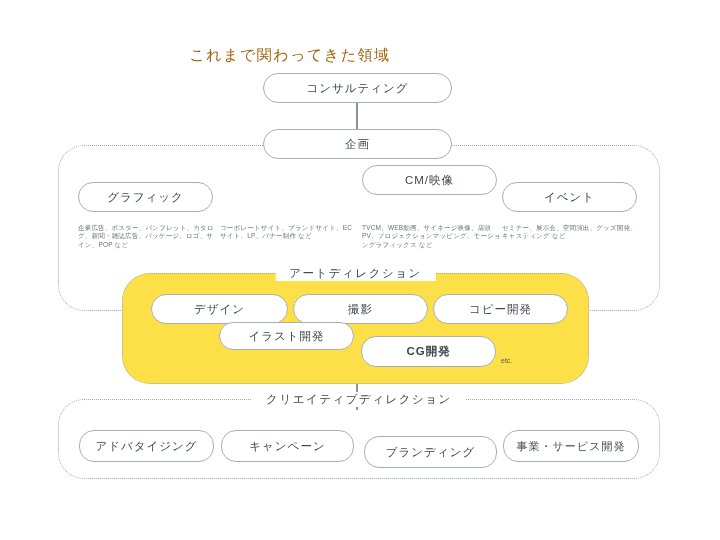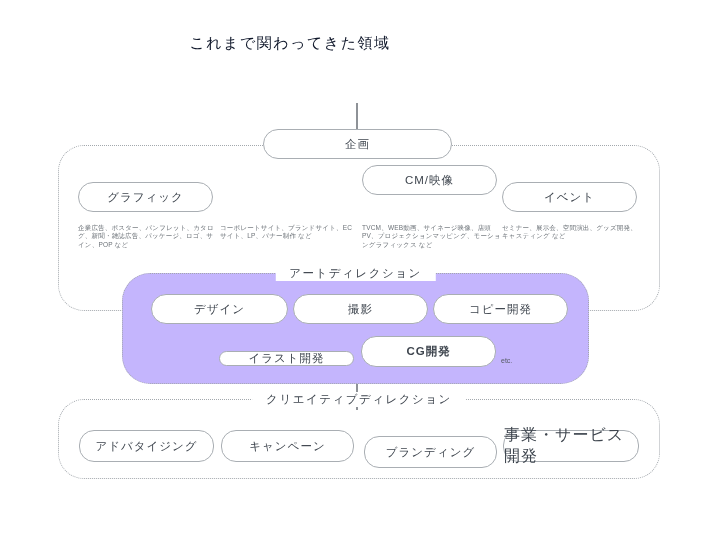--- a/index.html
+++ b/index.html
@@ -1,23 +1,23 @@
 <!DOCTYPE html>
 <html><head>
 <meta charset="utf-8">
 <style>
   html,body{margin:0;padding:0;background:#fff;}
   .canvas{
     position:relative;width:720px;height:540px;background:#ffffff;
     font-family:"Liberation Sans",sans-serif;overflow:hidden;
   }
   .title{
-    position:absolute;top:34px;left:0;width:580px;text-align:center;
+    position:absolute;top:46px;left:0;width:580px;text-align:center;
     font-family:"Liberation Serif",serif;font-size:15px;letter-spacing:1.5px;
-    color:#0f172a;
+    color:#a16207;
   }
   .node{
     position:absolute;box-sizing:border-box;height:30px;
     border:1.5px solid #a9aeb3;border-radius:15px;background:#fff;
     display:flex;align-items:center;justify-content:center;
     font-size:11.5px;color:#3e454e;letter-spacing:1px;z-index:2;
   }
   .vline{position:absolute;width:1.5px;background:#8e9297;z-index:1;}
   .dashed-box{
     position:absolute;box-sizing:border-box;
@@ -36,53 +36,54 @@
     position:absolute;font-size:7px;color:#555b62;z-index:2;
   }
 </style>
 </head>
 <body>
 
 <div class="canvas">
 
   <div class="title">これまで関わってきた領域</div>
 
+  <div class="node" style="left:263px;top:73px;width:189px;">コンサルティング</div>
 
   <div class="vline" style="left:356px;top:103px;height:26px;"></div>
 
   <div class="node" style="left:263px;top:129px;width:189px;z-index:3;">企画</div>
 
   <div class="dashed-box" style="left:58px;top:145px;width:602px;height:166px;z-index:0;"></div>
 
   <div class="node" style="left:78px;top:182px;width:135px;">グラフィック</div>
   <div class="node" style="left:362px;top:165px;width:135px;text-align:center;">CM/映像</div>
   <div class="node" style="left:502px;top:182px;width:135px;text-align:right;">イベント</div>
 
   <div class="desc" style="left:78px;width:140px;">企業広告、ポスター、パンフレット、カタログ、新聞・雑誌広告、パッケージ、ロゴ、サイン、POP など</div>
   <div class="desc" style="left:220px;width:138px;">コーポレートサイト、ブランドサイト、EC サイト、LP、バナー制作 など</div>
   <div class="desc" style="left:362px;width:142px;">TVCM、WEB動画、サイネージ映像、店頭PV、プロジェクションマッピング、モーショングラフィックス など</div>
   <div class="desc" style="left:502px;width:140px;">セミナー、展示会、空間演出、グッズ開発、キャスティング など</div>
 
-  <div class="dashed-box" style="left:122px;top:273px;width:467px;height:111px;border-radius:28px;background:#c4b5fd;z-index:2;">
+  <div class="dashed-box" style="left:122px;top:273px;width:467px;height:111px;border-radius:28px;background:#fde047;z-index:2;">
     <div class="dashed-label">アートディレクション</div>
 
     <div class="node" style="left:28px;top:20px;width:137px;">デザイン</div>
     <div class="node" style="left:170px;top:20px;width:135px;">撮影</div>
     <div class="node" style="left:310px;top:20px;width:135px;">コピー開発</div>
 
-    <div class="node" style="left:96px;top:77px;width:135px;height:15px;">イラスト開発</div>
+    <div class="node" style="left:96px;top:48px;width:135px;height:28px;">イラスト開発</div>
     <div class="node" style="left:238px;top:62px;width:135px;height:31px;font-weight:bold;">CG開発</div>
 
     <div class="etc" style="left:378px;top:83px;">etc.</div>
   </div>
 
   <div class="vline" style="left:356px;top:384px;height:26px;"></div>
 
   <div class="dashed-box" style="left:58px;top:399px;width:602px;height:80px;z-index:1;">
     <div class="dashed-label">クリエイティブディレクション</div>
 
     <div class="node" style="left:20px;top:30px;width:135px;height:32px;">アドバタイジング</div>
     <div class="node" style="left:162px;top:30px;width:133px;height:32px;">キャンペーン</div>
     <div class="node" style="left:305px;top:30px;width:133px;height:32px;margin-top:6px;">ブランディング</div>
-    <div class="node" style="left:444px;top:30px;width:136px;height:32px;font-size:16px;">事業・サービス開発</div>
+    <div class="node" style="left:444px;top:30px;width:136px;height:32px;font-size:11px;">事業・サービス開発</div>
   </div>
 
 </div>
 
 </body></html>

